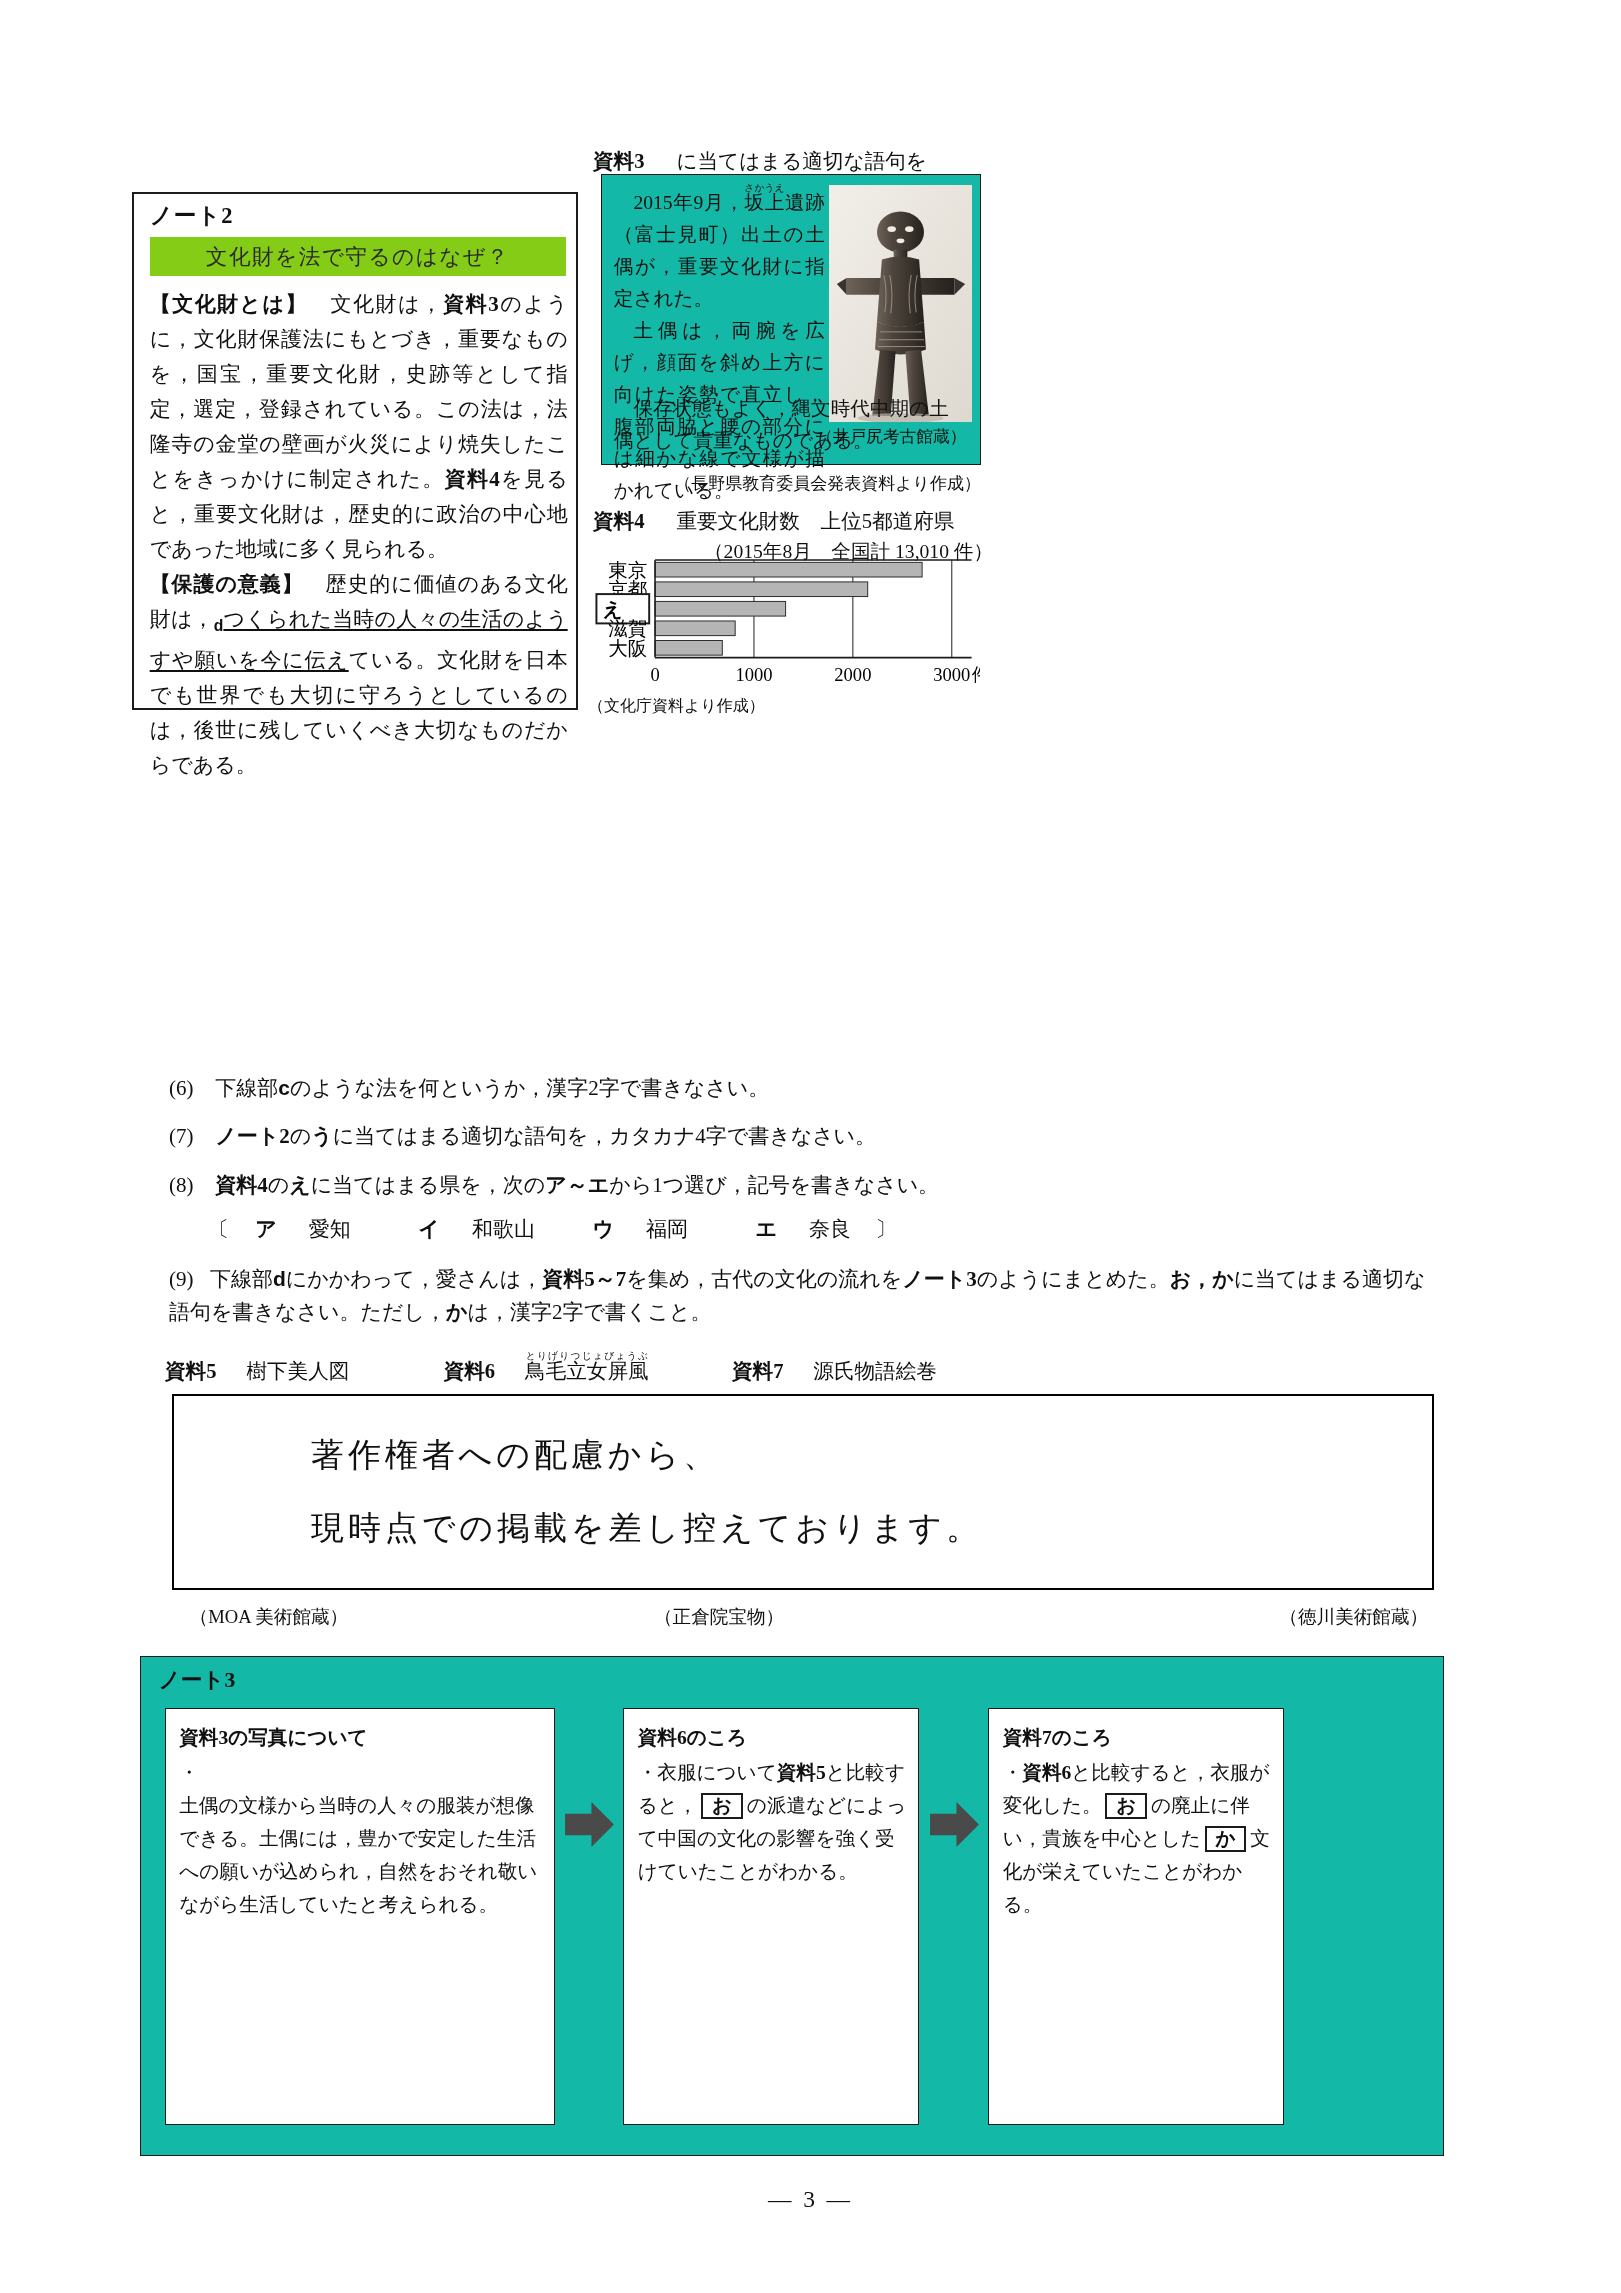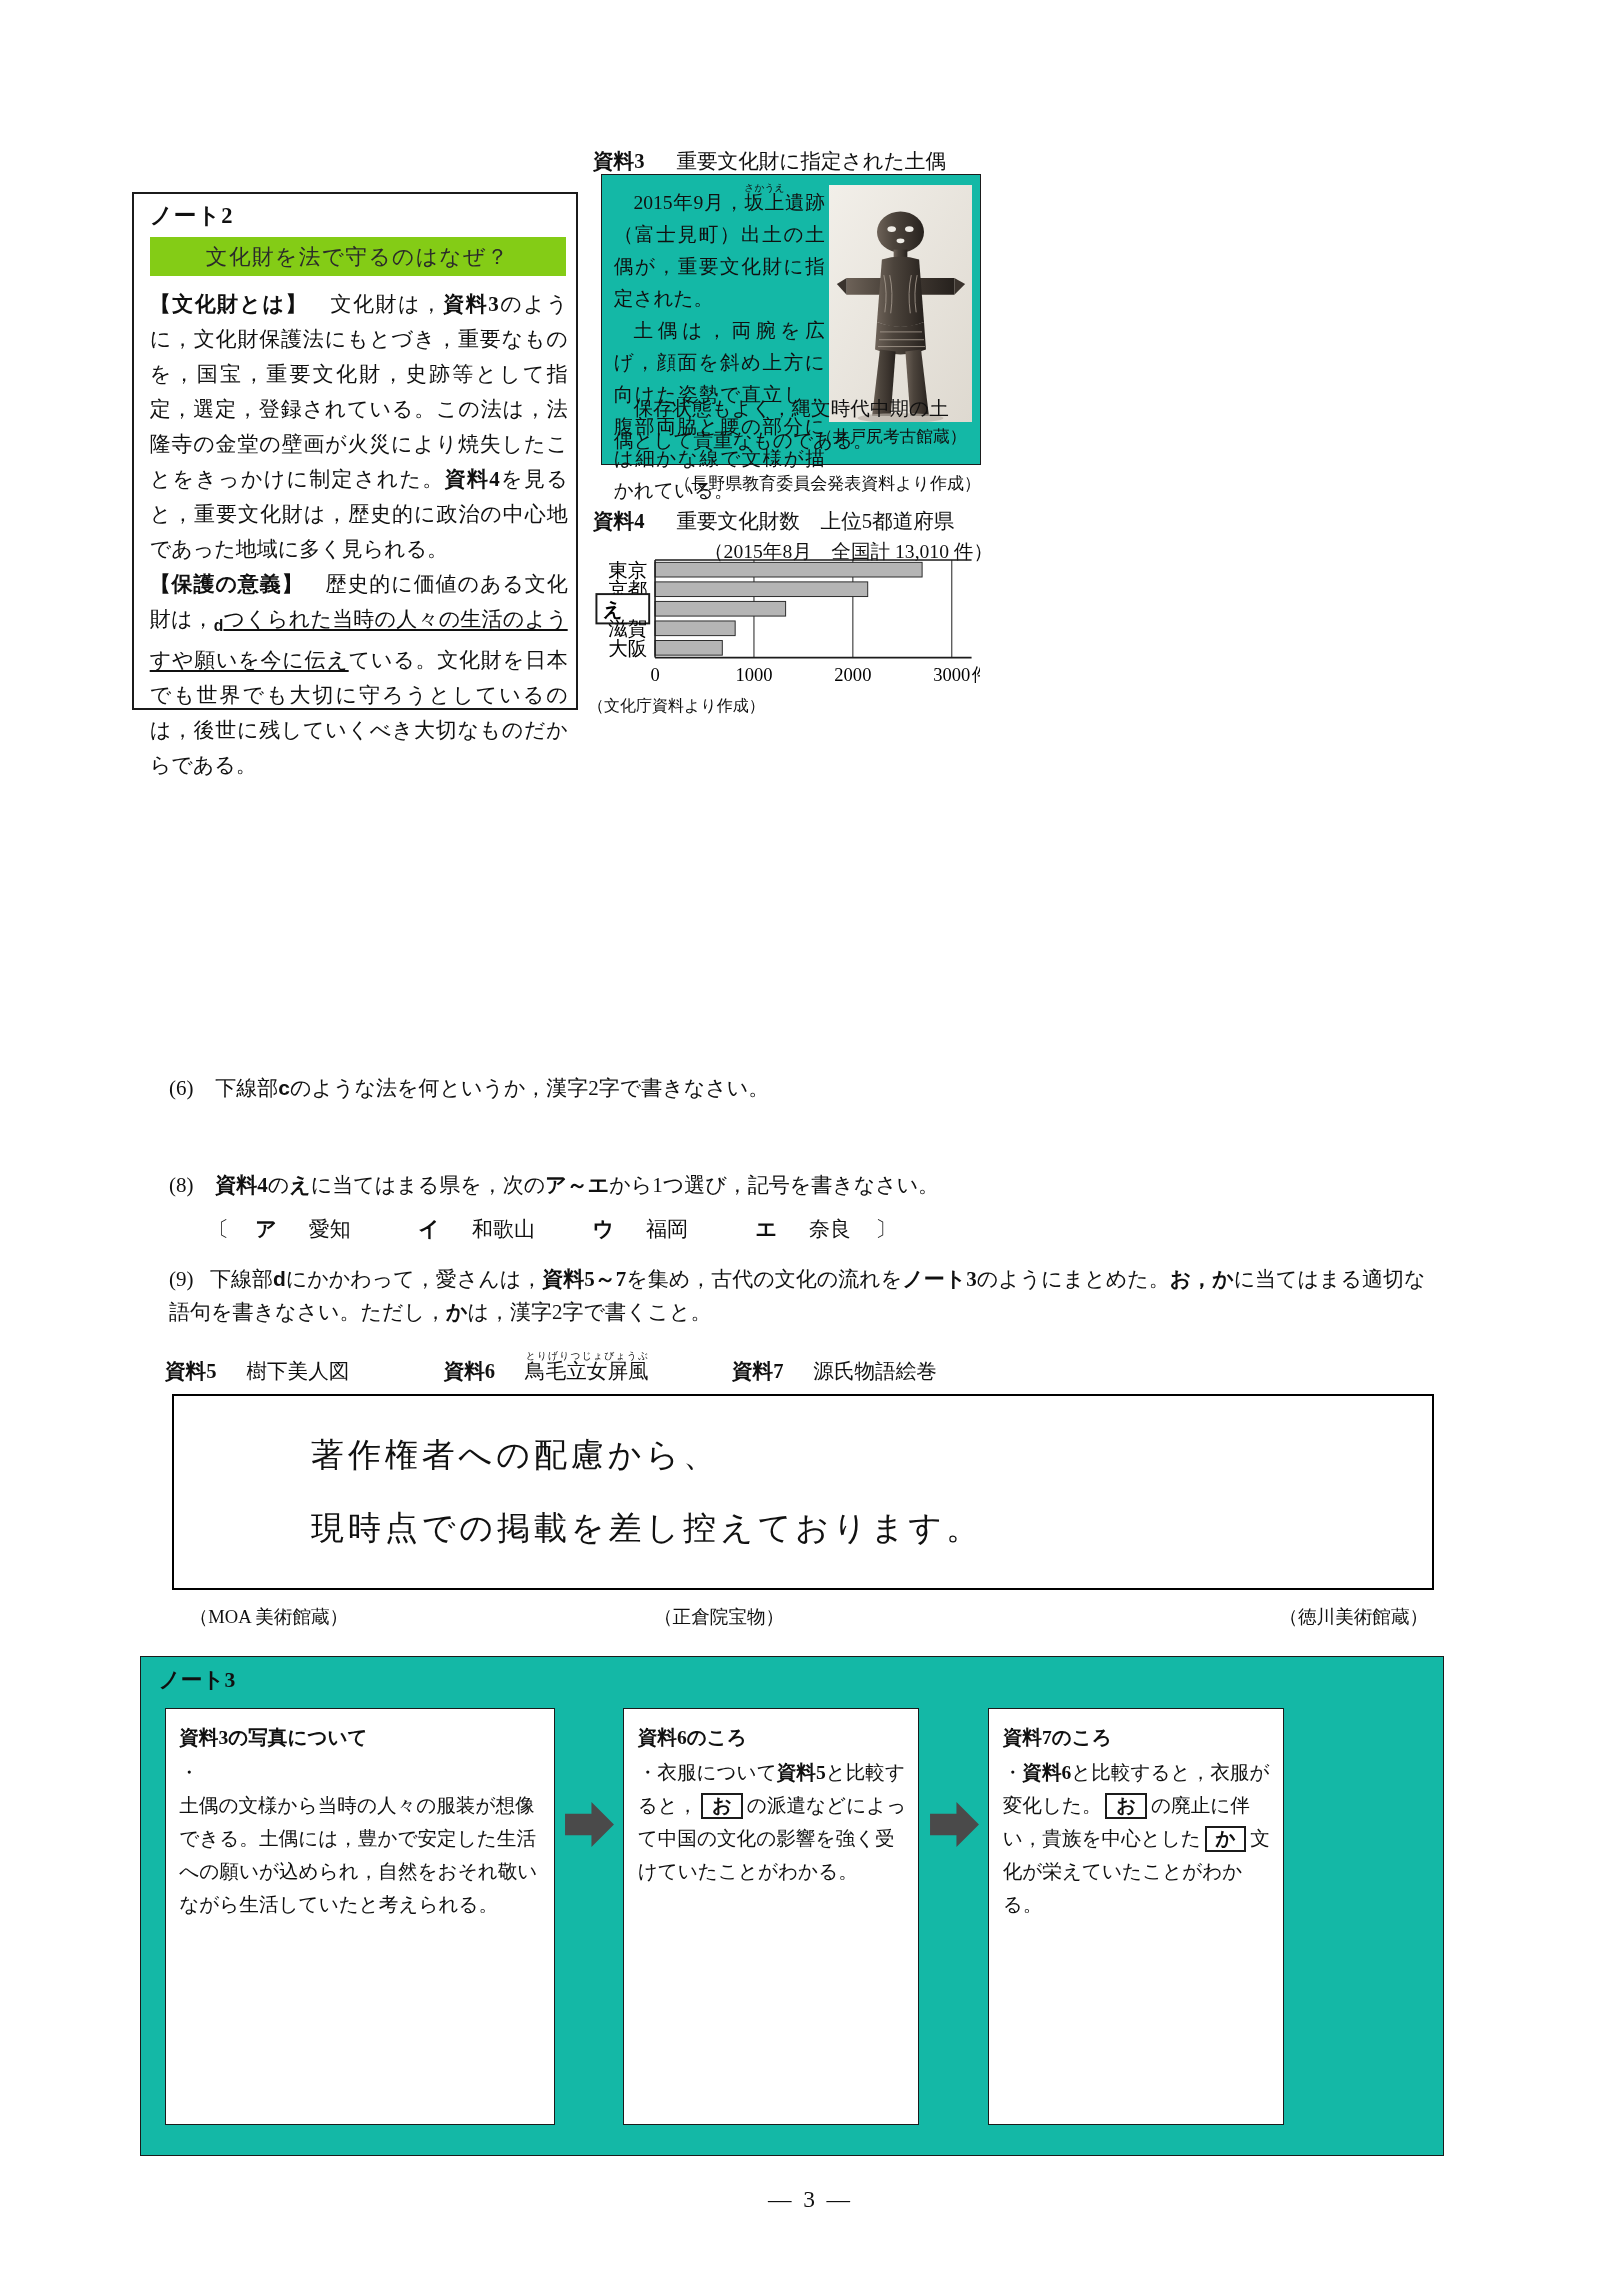--- a/index.html
+++ b/index.html
@@ -141,21 +141,21 @@
     <div class="banner">文化財を法で守るのはなぜ？</div>
     <div class="body">
       <p><span class="bold">【文化財とは】</span>　文化財は，<span class="bold">資料3</span>のように，文化財保護法にもとづき，重要なものを，国宝，重要文化財，史跡等として指定，選定，登録されている。この法は，法隆寺の金堂の壁画が火災により焼失したことをきっかけに制定された。<span class="bold">資料4</span>を見ると，重要文化財は，歴史的に政治の中心地であった地域に多く見られる。</p>
       <p><span class="bold">【保護の意義】</span>　歴史的に価値のある文化財は，<span class="sub">d</span><span class="u">つくられた当時の人々の生活のようすや願いを今に伝え</span>ている。文化財を日本でも世界でも大切に守ろうとしているのは，後世に残していくべき大切なものだからである。</p>
     </div>
   </div>
 
   <div id="s3head">
     <span class="lbl">資料3</span>
     <span style="display:inline-block;width:21.6px;"></span>
-    <span>重要文化財に指定された土偶</span>
+    <span>に当てはまる適切な語句を</span>
   </div>
 
   <div id="s3box" class="thinbox">
     <div id="s3text">
       <p class="ind">2015年9月，<ruby>坂上<rt>さかうえ</rt></ruby>遺跡（富士見町）出土の土偶が，重要文化財に指定された。</p>
       <p class="ind">土偶は，両腕を広げ，顔面を斜め上方に向けた姿勢で直立し，腹部両脇と腰の部分には細かな線で文様が描かれている。</p>
     </div>
 
     <div id="dogu">
       <svg width="143" height="237" viewBox="0 0 146 242" xmlns="http://www.w3.org/2000/svg">
@@ -247,20 +247,24 @@
         <text x="401.75" y="128" class="ticklabel">件</text>
       </svg>
   </div>
   <div id="chartsrc">（文化庁資料より作成）</div>
 
   <div class="q" style="left:169px;top:1071px;width:1264px;">
     <span class="qnum">(6)</span>
     <span>下線部</span><span class="bold" style="font-family:'Liberation Sans',sans-serif;">c</span><span>のような法を何というか，漢字2字で書きなさい。</span>
   </div>
 
+  <div class="q" style="left:169px;top:1120px;width:1264px;">
+    <span class="qnum">(7)</span>
+    <span class="bold">ノート2</span><span>の</span><span class="bold">う</span><span>に当てはまる適切な語句を，カタカナ4字で書きなさい。</span>
+  </div>
 
   <div class="q" style="left:169px;top:1169px;width:1264px;">
     <span class="qnum">(8)</span>
     <span class="bold">資料4</span><span>の</span><span class="bold">え</span><span>に当てはまる県を，次の</span><span class="bold">ア～エ</span><span>から1つ選び，記号を書きなさい。</span>
   </div>
 
   <div class="q" style="left:208px;top:1213px;width:1264px;">
     <span>〔</span>
     <span style="display:inline-block;width:15.7px;"></span>
     <span class="bold">ア</span>

